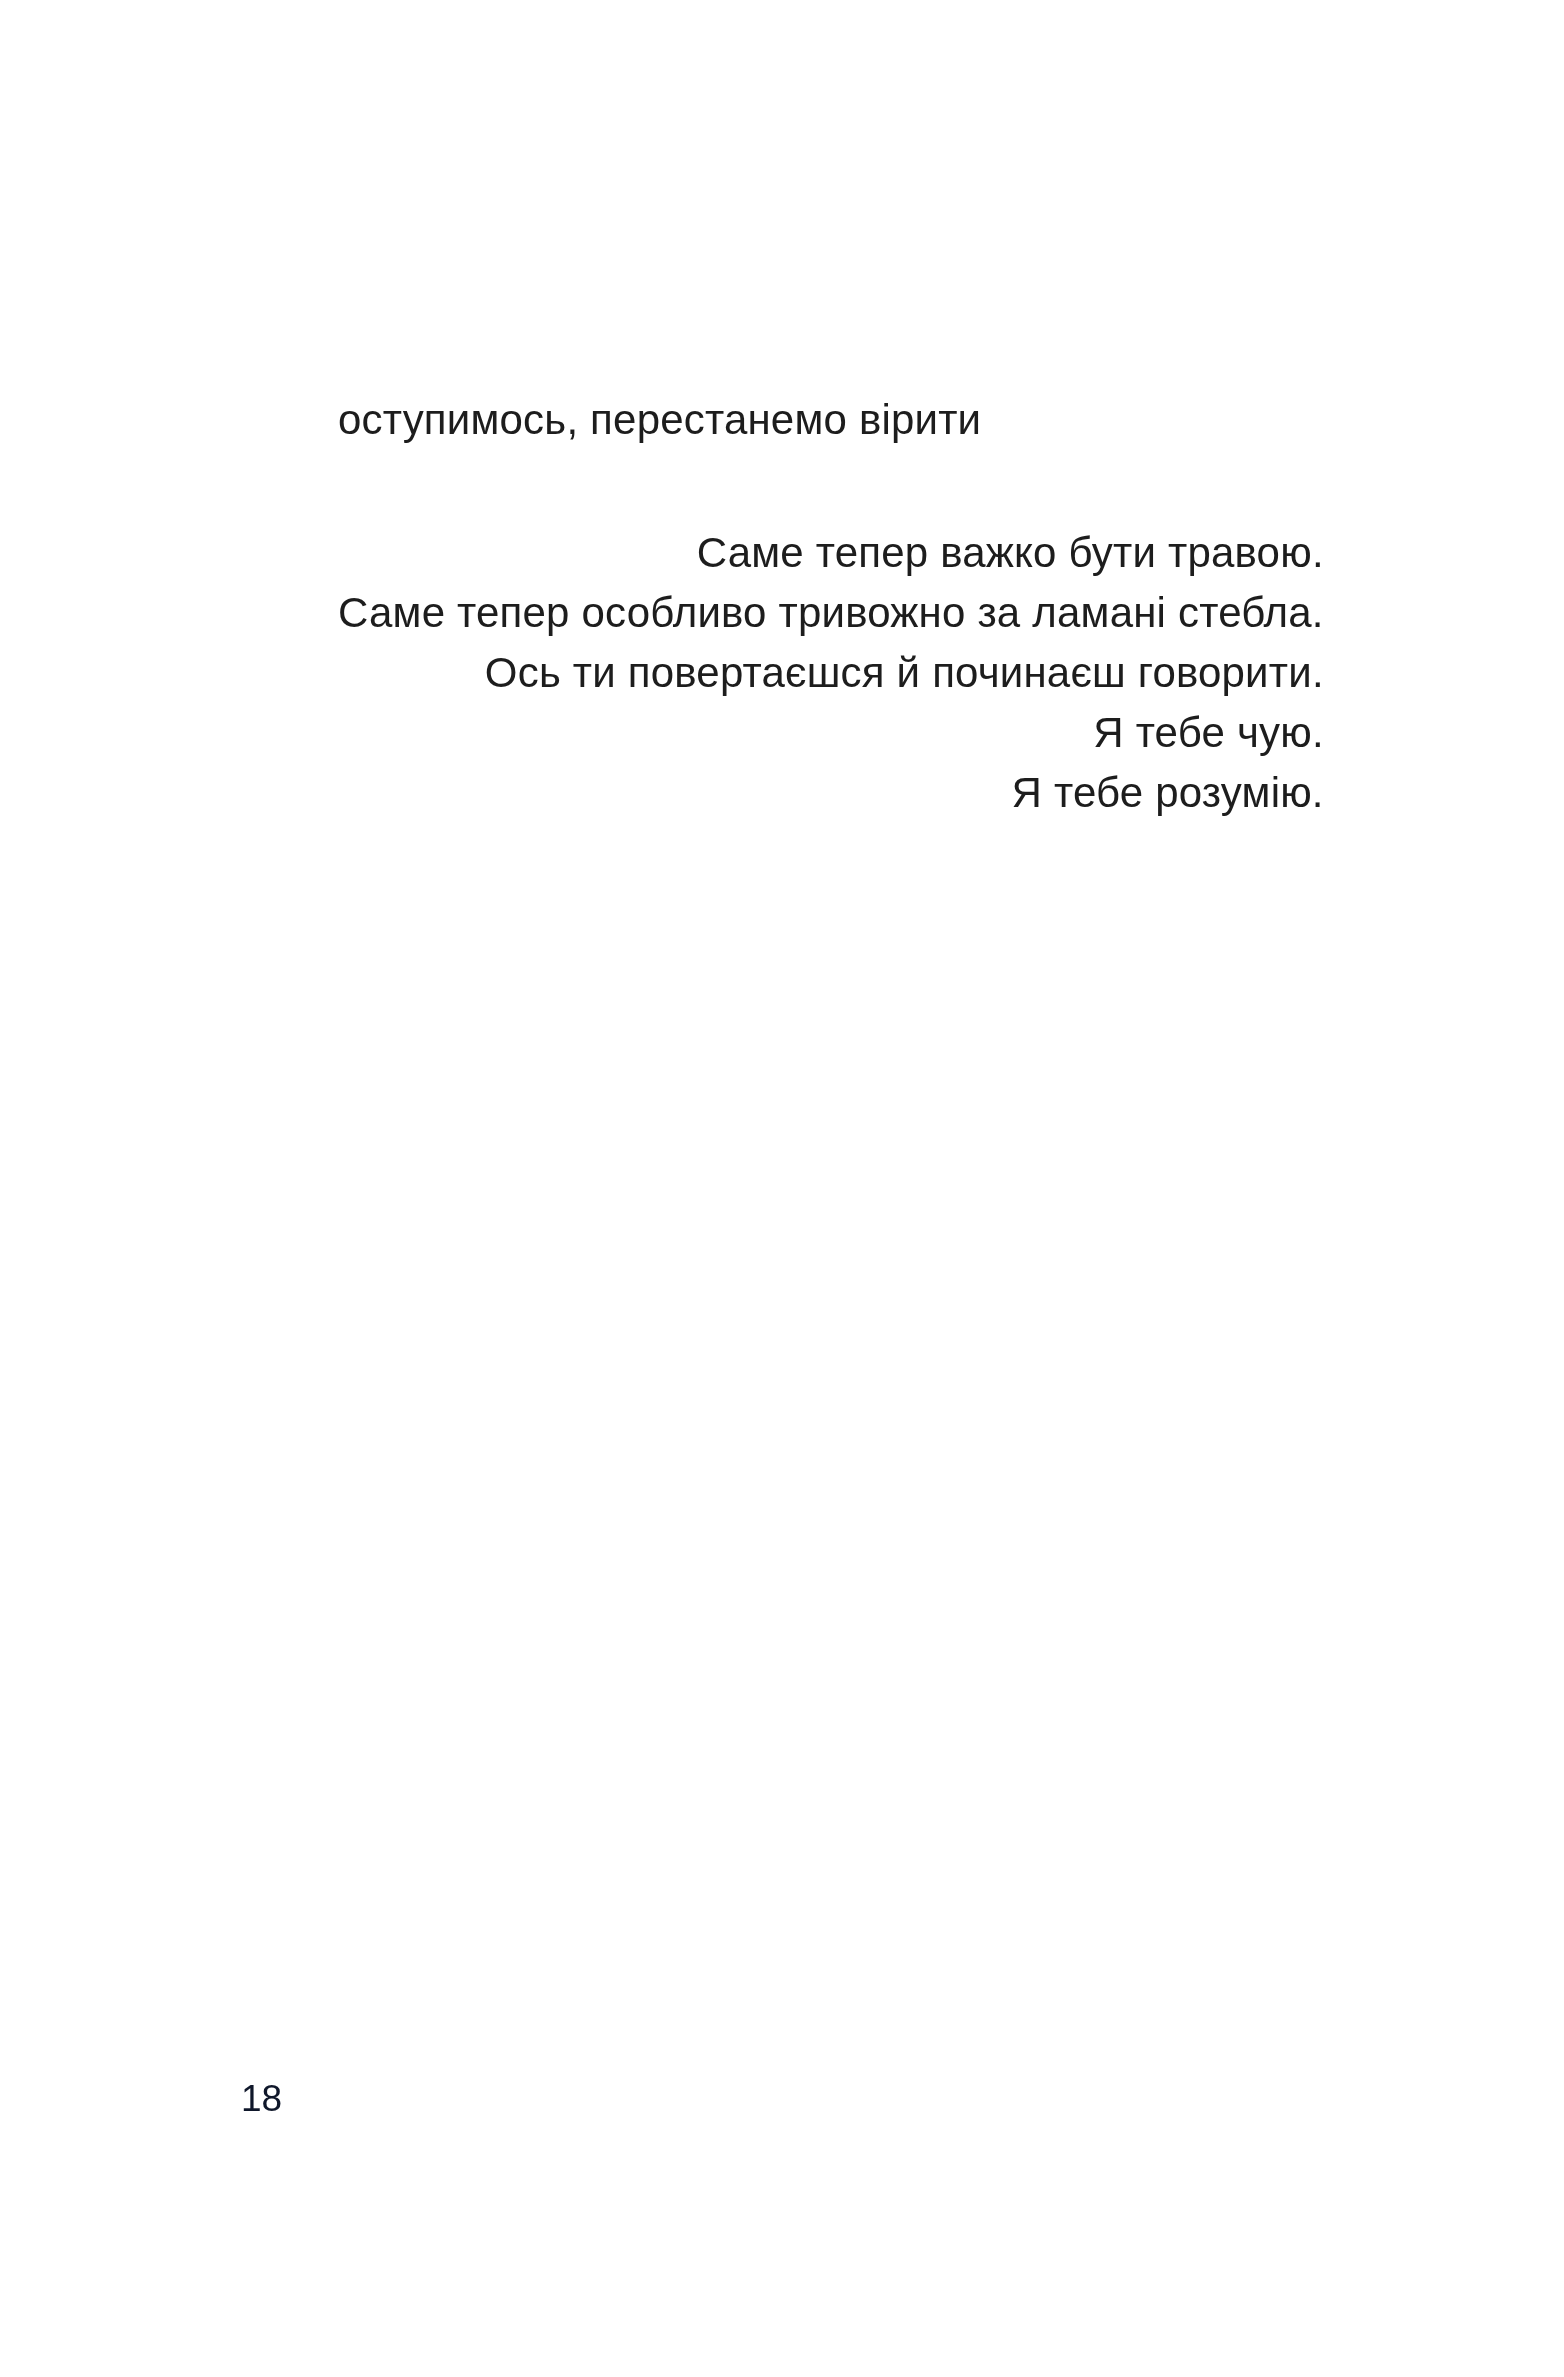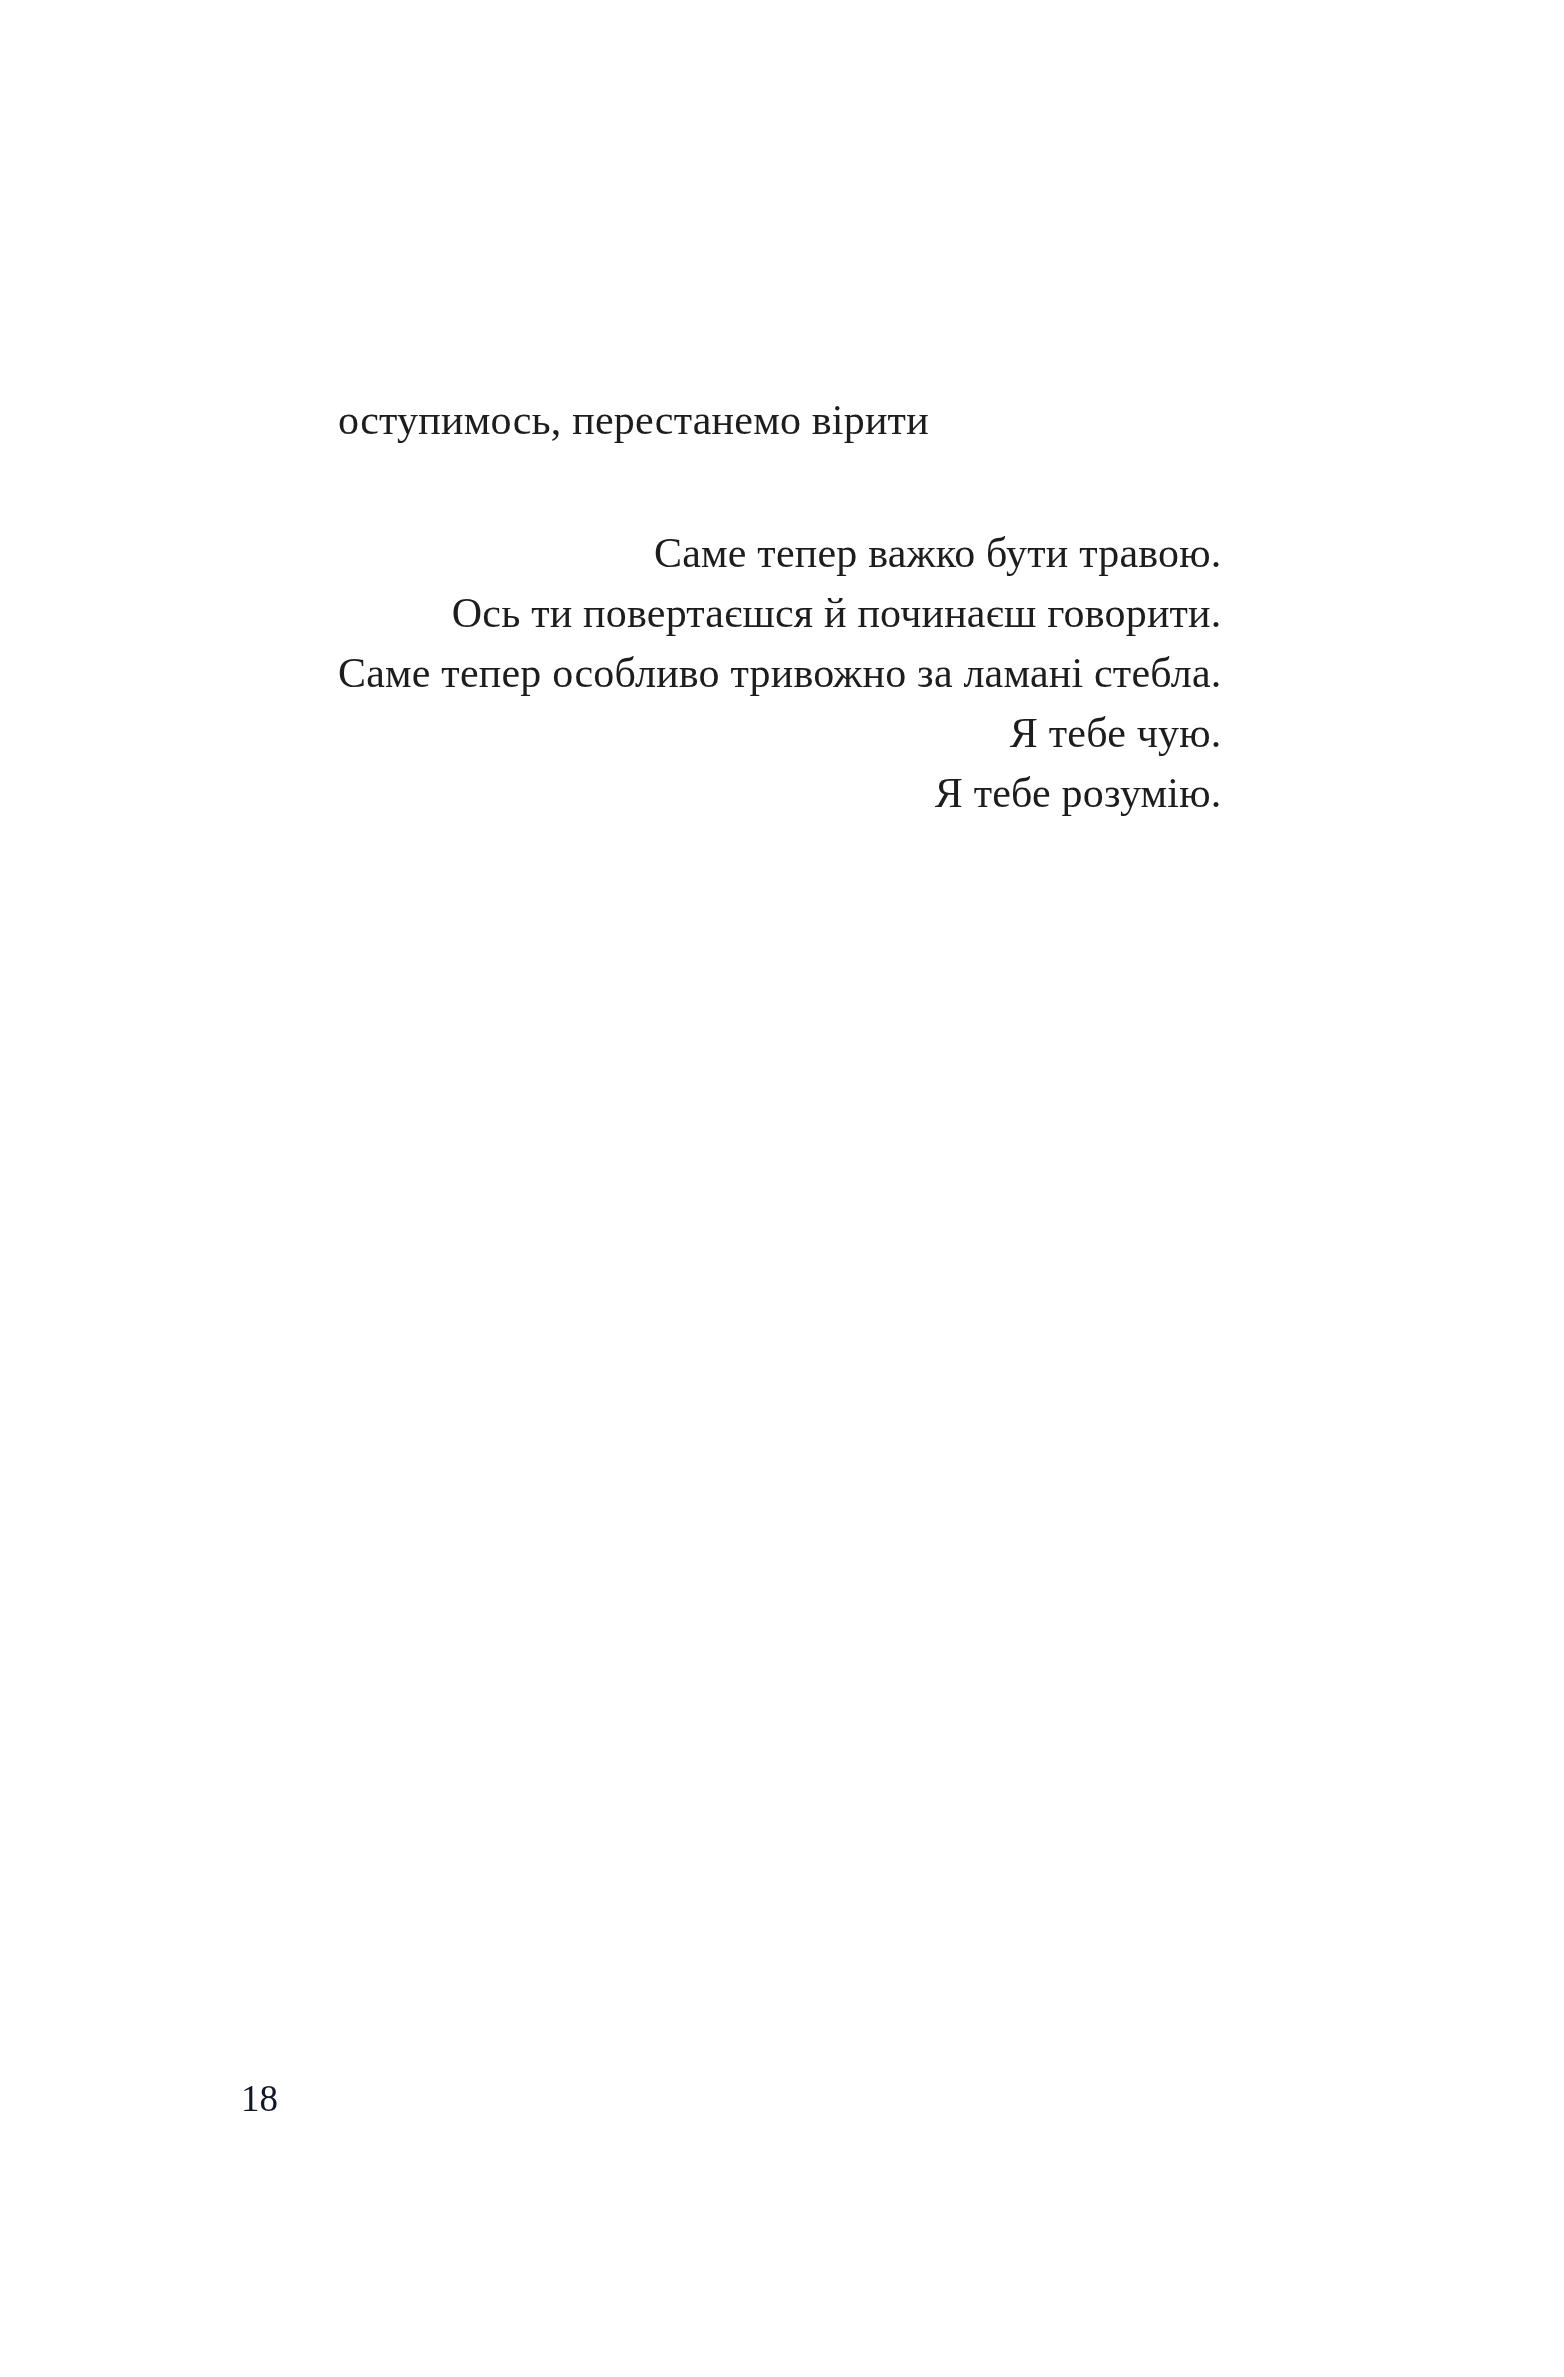--- a/index.html
+++ b/index.html
@@ -5,21 +5,21 @@
   html, body {
     margin: 0;
     padding: 0;
     background: #ffffff;
   }
   .page {
     position: relative;
     width: 1565px;
     height: 2377px;
     background: #ffffff;
-    font-family: Liberation Serif, serif;
+    font-family: Liberation Sans, sans-serif;
     color: #1d1d1d;
     overflow: hidden;
     border-radius: 17px;
   }
   .poem {
     position: absolute;
     left: 338px;
     top: 390px;
     font-size: 42px;
     line-height: 60px;
@@ -45,22 +45,22 @@
 <div class="page">
 
   <div class="poem">
 
     <div class="stanza">
       <div class="poem-line">оступимось, перестанемо вірити</div>
     </div>
 
     <div class="stanza">
       <div class="poem-line">Саме тепер важко бути травою.</div>
+      <div class="poem-line">Саме тепер особливо тривожно за ламані стебла.</div>
       <div class="poem-line">Ось ти повертаєшся й починаєш говорити.</div>
-      <div class="poem-line">Саме тепер особливо тривожно за ламані стебла.</div>
       <div class="poem-line">Я тебе чую.</div>
       <div class="poem-line">Я тебе розумію.</div>
     </div>
 
   </div>
 
   <div class="page-number">18</div>
 
 </div>
 

